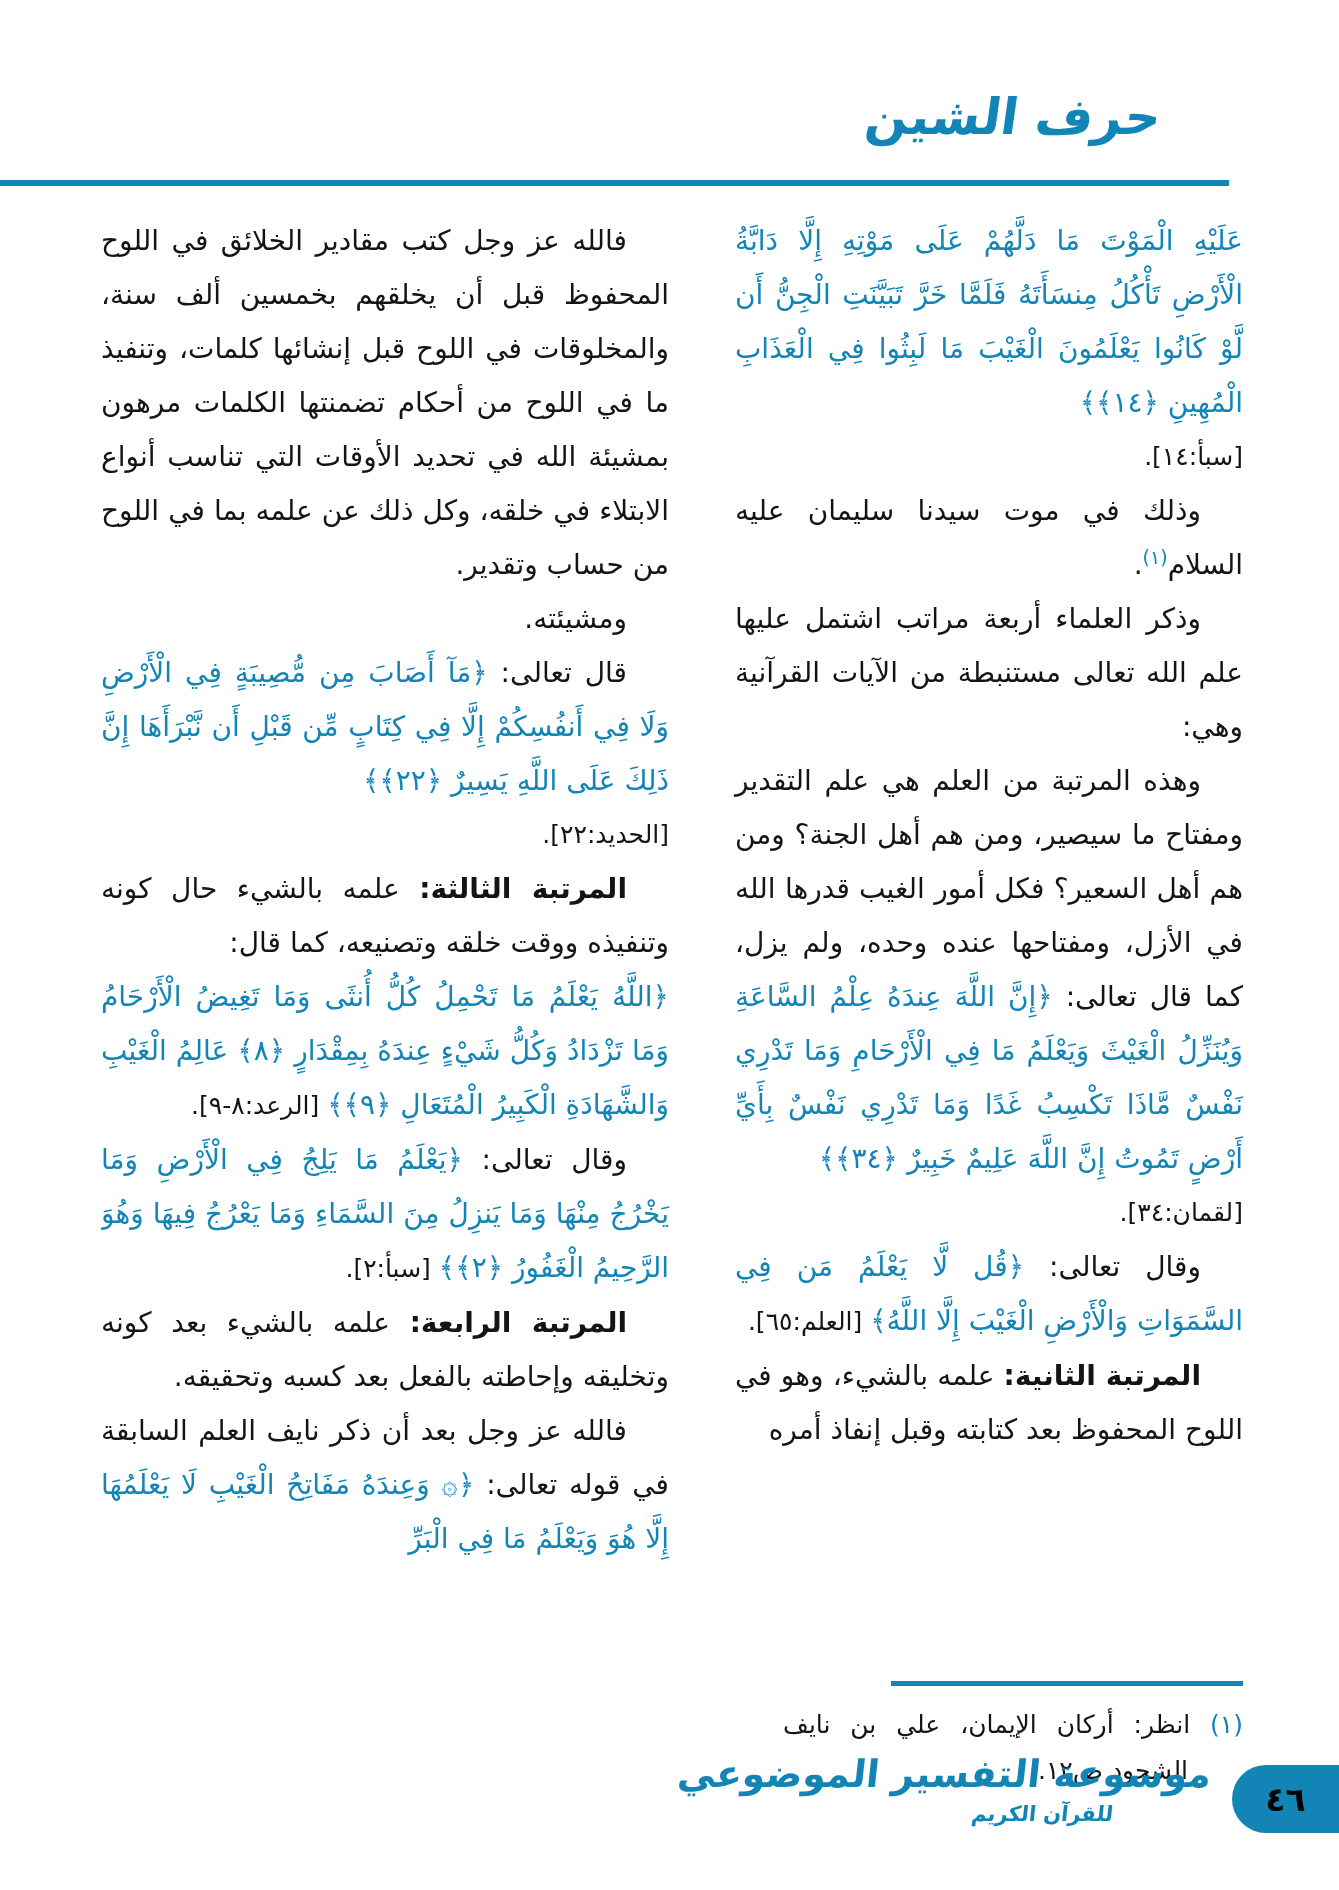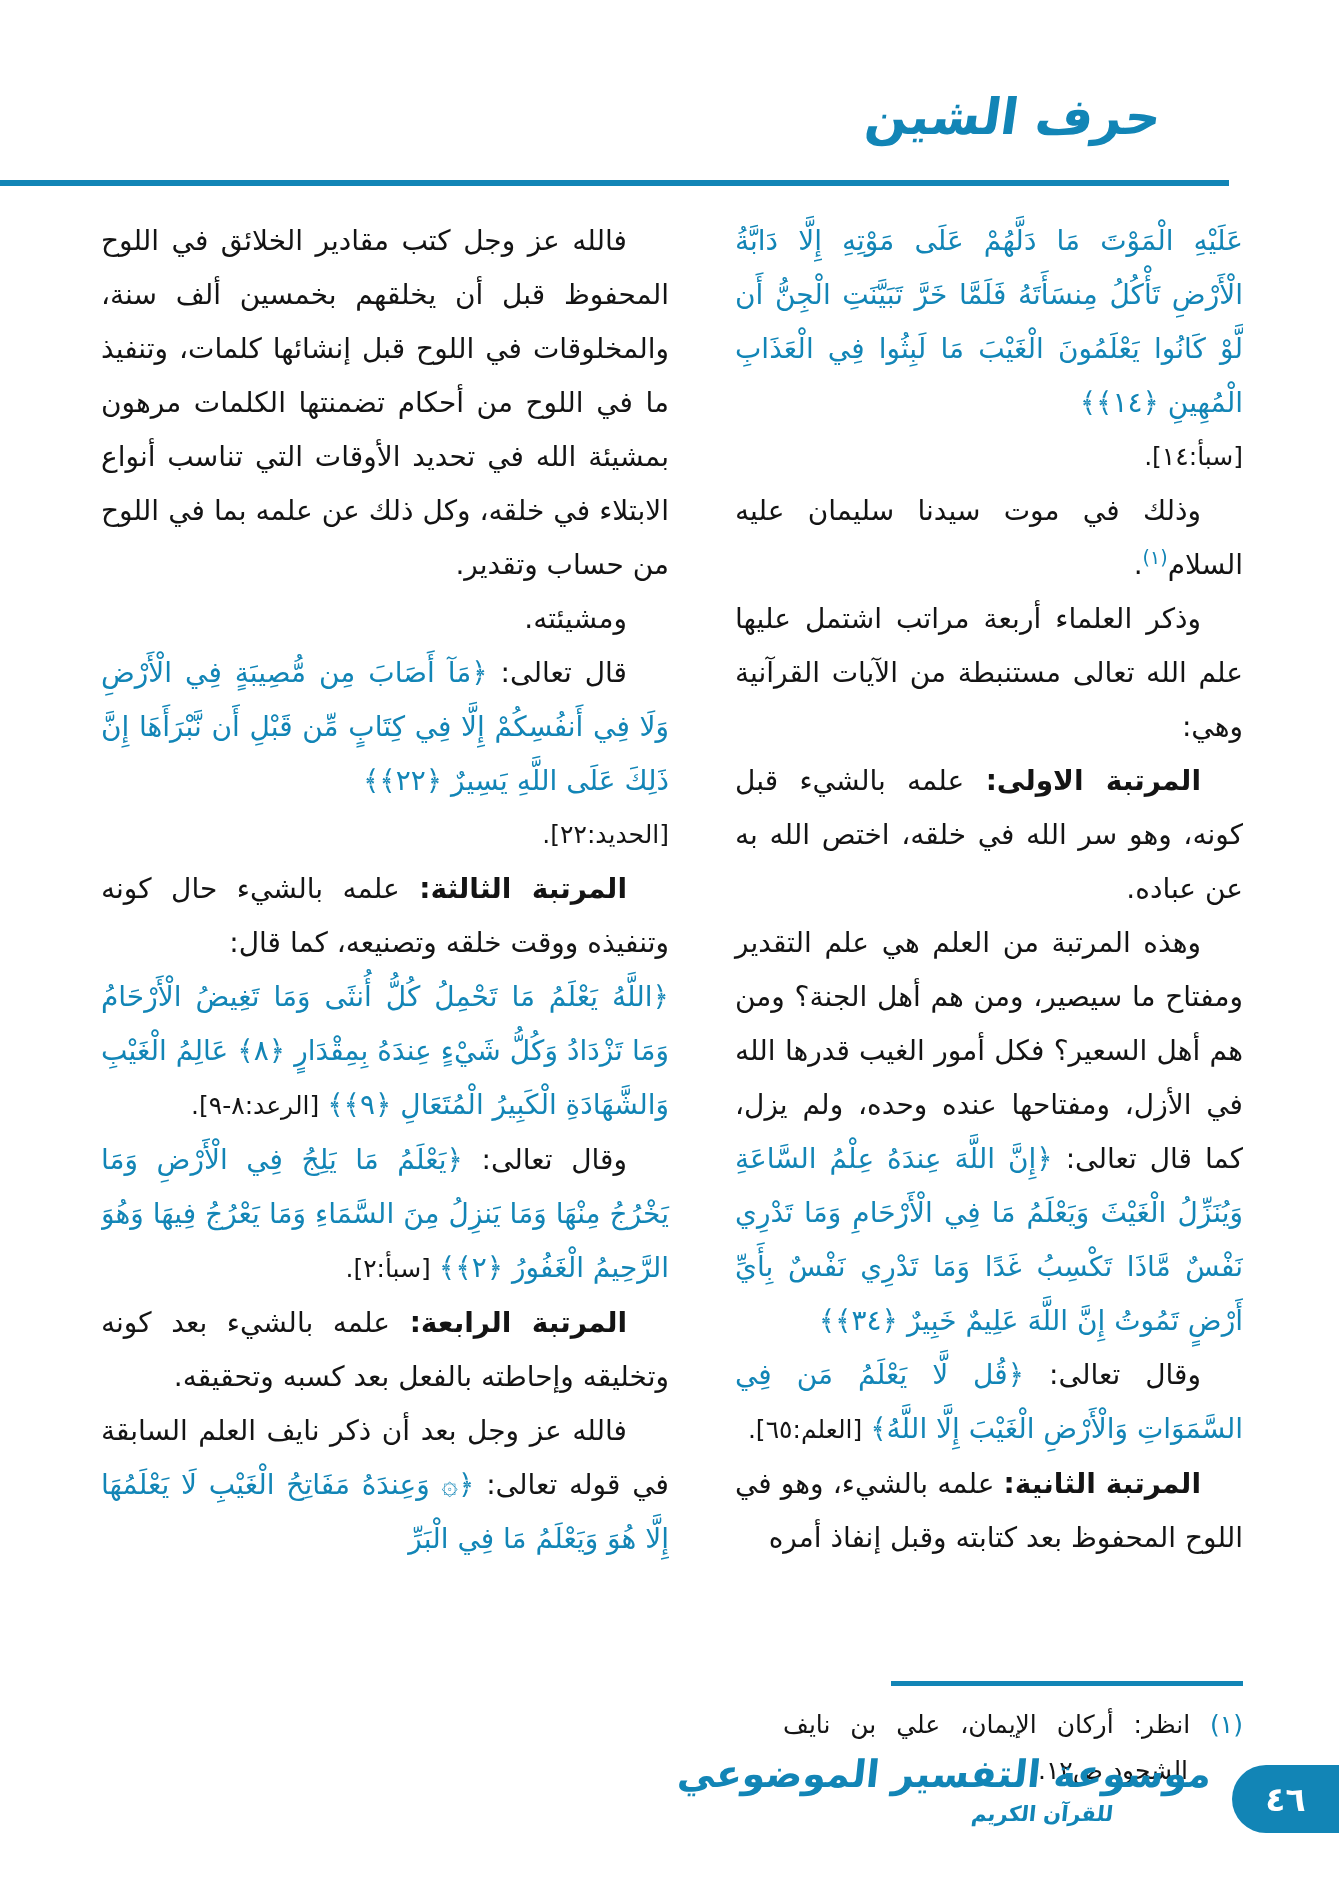--- a/index.html
+++ b/index.html
@@ -104,43 +104,43 @@
     font-weight:bold;
     line-height:28px;
   }
   .page-number-box{
     position:absolute;
     top:1765px;right:0;
     width:107px;height:68px;
     background:var(--accent);
     border-radius:34px 0 0 34px;
     display:flex;align-items:center;justify-content:center;
-    color:#ffffff;
+    color:#000000;
     font-size:33px;
     font-weight:bold;
   }
 </style>
 </head>
 <body>
 
 <div class="page">
 
   <div class="header-title">حرف الشين</div>
   <div class="header-rule"></div>
 
   <div class="content">
 
     <div class="column column-right">
       <div class="col-body">
           <p class="block kind-quran"><span class="seg seg-quran">عَلَيْهِ الْمَوْتَ مَا دَلَّهُمْ عَلَى مَوْتِهِ إِلَّا دَابَّةُ الْأَرْضِ تَأْكُلُ مِنسَأَتَهُ فَلَمَّا خَرَّ تَبَيَّنَتِ الْجِنُّ أَن لَّوْ كَانُوا يَعْلَمُونَ الْغَيْبَ مَا لَبِثُوا فِي الْعَذَابِ الْمُهِينِ ﴿١٤﴾﴾</span></p>
           <p class="block kind-ref"><span class="seg seg-ref">[سبأ:١٤].</span></p>
           <p class="block kind-body"><span class="seg seg-normal">وذلك في موت سيدنا سليمان عليه السلام</span><span class="seg seg-footmark">(١)</span><span class="seg seg-normal">.</span></p>
           <p class="block kind-body"><span class="seg seg-normal">وذكر العلماء أربعة مراتب اشتمل عليها علم الله تعالى مستنبطة من الآيات القرآنية وهي:</span></p>
-          <p class="block kind-body"><span class="seg seg-bold">المرتبة الاولى:</span><span class="seg seg-normal"> علمه بالشيء قبل كونه، وهو سر الله في خلقه، اختص الله به عن عباده.</span></p>
           <p class="block kind-body"><span class="seg seg-normal">وهذه المرتبة من العلم هي علم التقدير ومفتاح ما سيصير، ومن هم أهل الجنة؟ ومن هم أهل السعير؟ فكل أمور الغيب قدرها الله في الأزل، ومفتاحها عنده وحده، ولم يزل، كما قال تعالى: </span><span class="seg seg-quran">﴿إِنَّ اللَّهَ عِندَهُ عِلْمُ السَّاعَةِ وَيُنَزِّلُ الْغَيْثَ وَيَعْلَمُ مَا فِي الْأَرْحَامِ وَمَا تَدْرِي نَفْسٌ مَّاذَا تَكْسِبُ غَدًا وَمَا تَدْرِي نَفْسٌ بِأَيِّ أَرْضٍ تَمُوتُ إِنَّ اللَّهَ عَلِيمٌ خَبِيرٌ ﴿٣٤﴾﴾</span></p>
+          <p class="block kind-ref"><span class="seg seg-ref">[لقمان:٣٤].</span></p>
           <p class="block kind-body"><span class="seg seg-normal">وقال تعالى: </span><span class="seg seg-quran">﴿قُل لَّا يَعْلَمُ مَن فِي السَّمَوَاتِ وَالْأَرْضِ الْغَيْبَ إِلَّا اللَّهُ﴾</span><span class="seg seg-ref"> [العلم:٦٥].</span></p>
           <p class="block kind-body"><span class="seg seg-bold">المرتبة الثانية:</span><span class="seg seg-normal"> علمه بالشيء، وهو في اللوح المحفوظ بعد كتابته وقبل إنفاذ أمره</span></p>
         </div>
       <div class="footnote-area">
         <div class="footnote-rule"></div>
         <p class="footnote-line"><span class="seg seg-footnum">(١) </span><span class="seg seg-normal">انظر: أركان الإيمان، علي بن نايف الشحود ص١٢.</span></p>
       </div>
     </div>
 
     <div class="column column-left">

